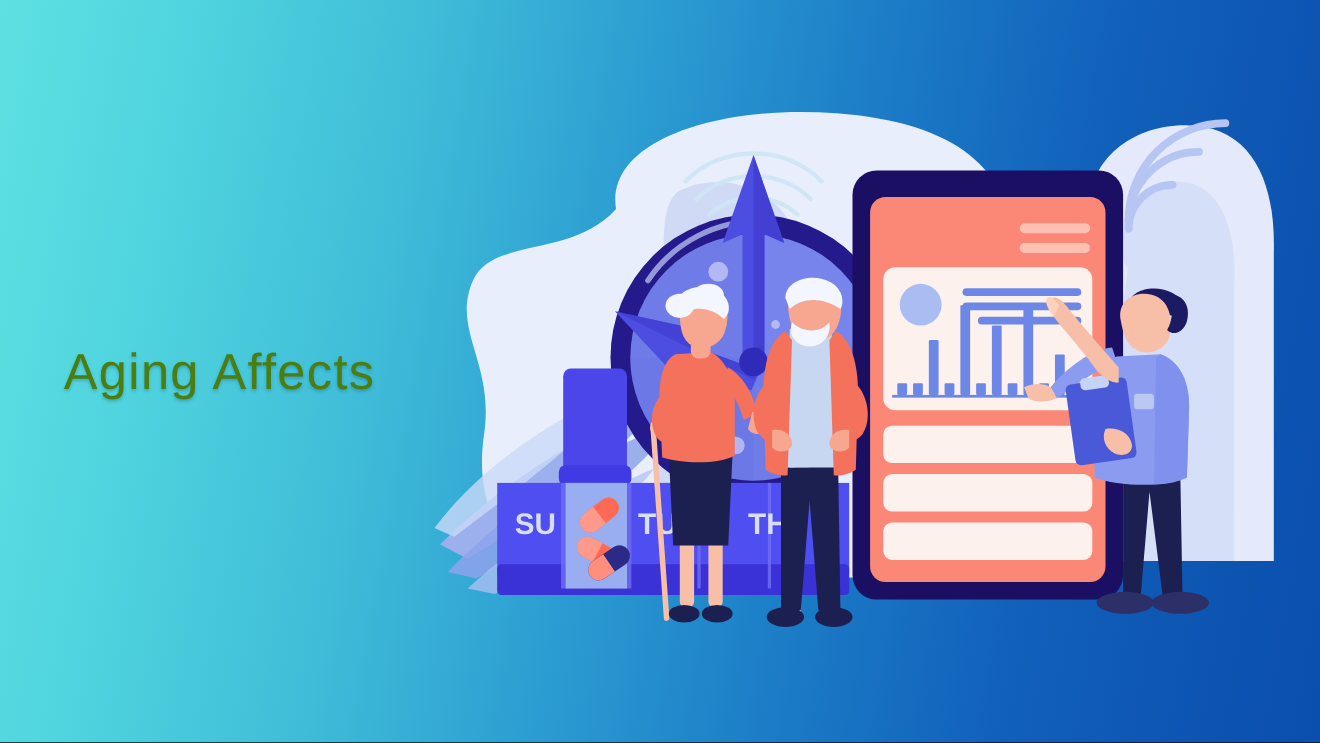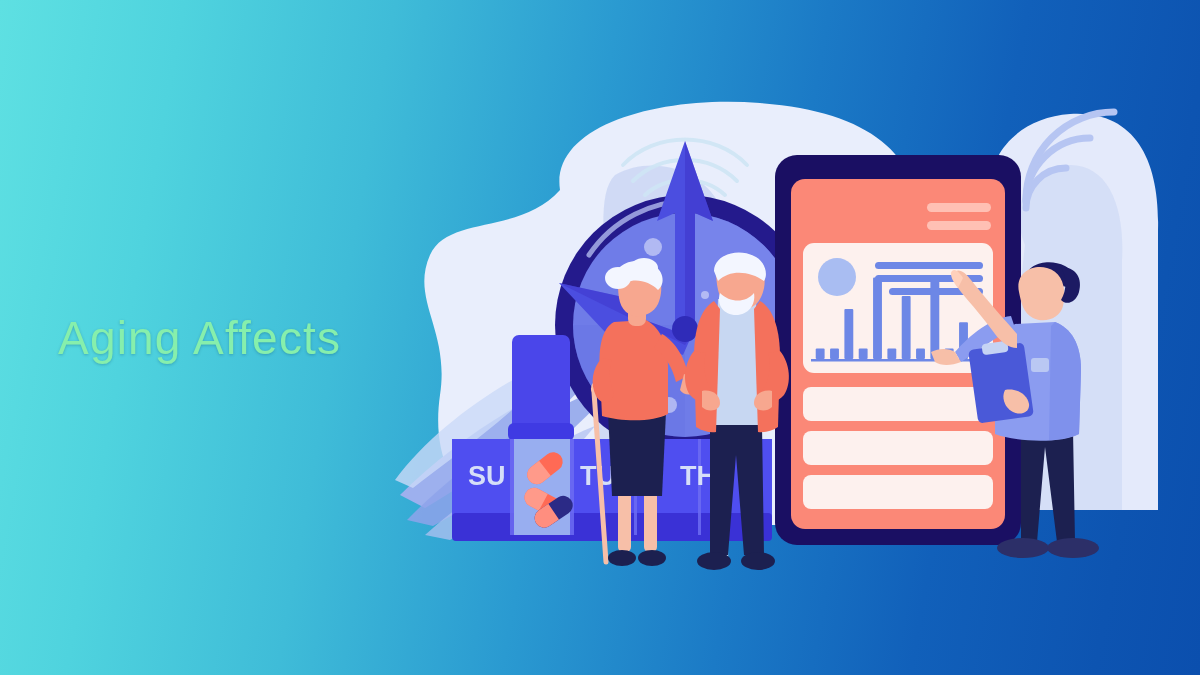--- a/index.html
+++ b/index.html
@@ -11,21 +11,21 @@
   #bg{position:absolute;inset:0;
       background:linear-gradient(100deg,#5ee0e2 0%,#4fd3de 14%,#3fbcd8 30%,#2a9ad1 47%,#1b7ac6 63%,#1160ba 78%,#0d54b1 92%,#0b4fae 100%);}
   .abs{position:absolute;}
   svg{display:block;overflow:visible;}
 
   
   #title{
     position:absolute;left:58px;top:309px;width:360px;height:58px;
     font-family:"Liberation Sans",sans-serif;
     font-size:46px;font-weight:300;letter-spacing:1.2px;
-    color:#86efac;line-height:58px;white-space:nowrap;
+    color:#4d7c0f;line-height:58px;white-space:nowrap;
     text-shadow:0 1px 3px rgba(0,60,90,.28);
   }
 </style>
 </head>
 <body>
 
 <div id="stage">
 
   <div id="bg"></div>
 

